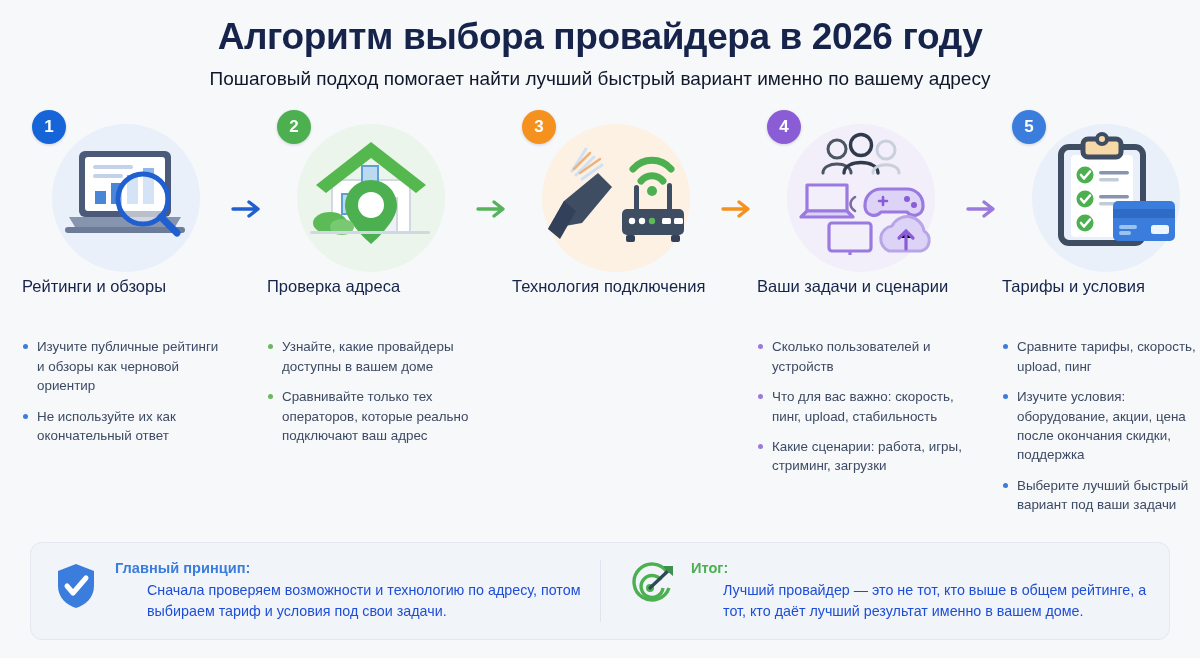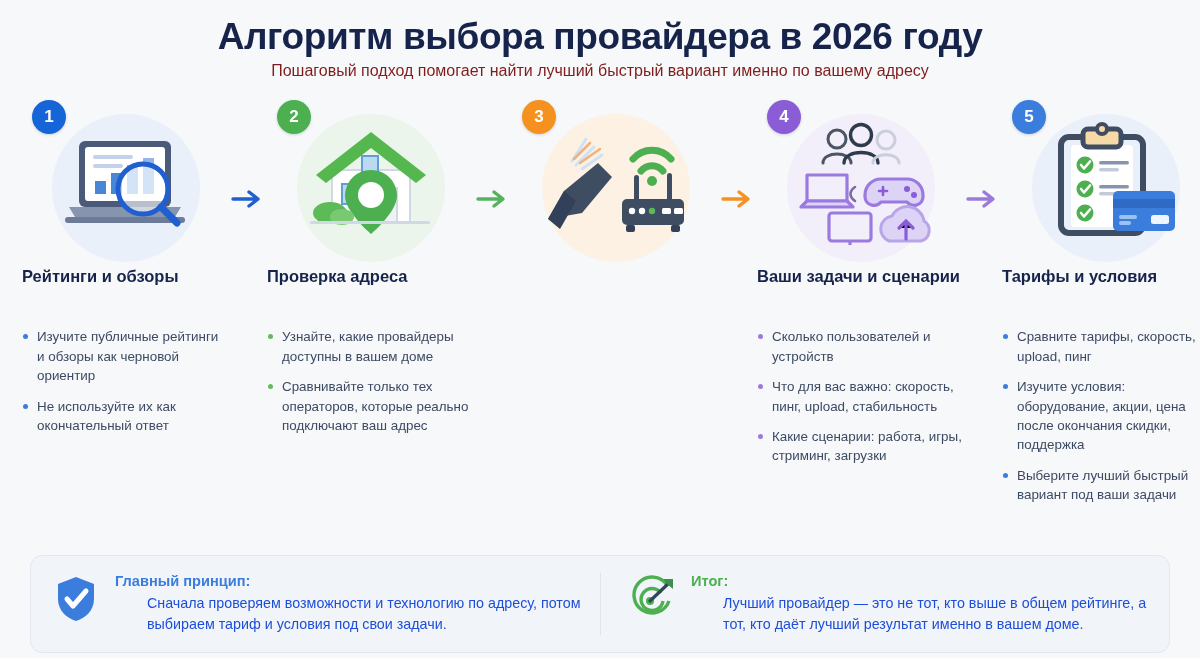--- a/index.html
+++ b/index.html
@@ -16,23 +16,23 @@
   
   .header { text-align: center; padding-top: 16px; }
   .title {
     font-size: 37px;
     font-weight: bold;
     color: #16234a;
     letter-spacing: -0.4px;
     line-height: 1.12;
   }
   .subtitle {
-    margin-top: 5px;
-    font-size: 16px;
-    color: #7f1d1d;
+    margin-top: 11px;
+    font-size: 19px;
+    color: #0f172a;
     font-weight: normal;
   }
 
   
   .steps {
     margin-top: 20px;
     display: flex;
     align-items: flex-start;
     justify-content: space-between;
     gap: 0;
@@ -73,21 +73,21 @@
     flex: 0 0 auto;
     width: 38px;
     margin-top: 88px;
     display: flex;
     align-items: center;
     justify-content: center;
   }
 
   .step-title {
     font-size: 16.5px;
-    font-weight: bold;
+    font-weight: normal;
     color: #16234a;
     margin-top: 2px;
     margin-bottom: 11px;
     line-height: 1.2;
   }
   ul.bullets { list-style: none; margin-top: 40px; }
   ul.bullets li {
     position: relative;
     padding-left: 15px;
     font-size: 13.4px;
@@ -100,21 +100,21 @@
     position: absolute;
     left: 1px; top: 7px;
     width: 5px; height: 5px;
     border-radius: 50%;
     background: var(--dot, #3b7ddd);
   }
 
   
   .footer {
     position: absolute;
-    left: 30px; right: 30px; bottom: 5px;
+    left: 30px; right: 30px; bottom: 18px;
     background: #f1f4f9;
     border: 1px solid #e3e8f0;
     border-radius: 12px;
     display: flex;
     align-items: stretch;
     padding: 17px 22px;
   }
   .foot-col { display: flex; gap: 16px; align-items: flex-start; flex: 1 1 50%; }
   .foot-col.right { padding-left: 28px; border-left: 1px solid #dfe5ee; }
   .foot-icon { flex: 0 0 auto; width: 46px; display:flex; align-items:center; justify-content:center; padding-top:2px;}
@@ -223,20 +223,21 @@
           <circle cx="114" cy="90" r="3.2" fill="#5cbb56"></circle>
           <rect x="124" y="87" width="9" height="6" rx="1.5" fill="#ffffff"></rect>
           <rect x="136" y="87" width="9" height="6" rx="1.5" fill="#ffffff"></rect>
           <g fill="none" stroke="#4caf50" stroke-width="7" stroke-linecap="round">
             <path d="M95 38 A25 25 0 0 1 133 38"></path>
             <path d="M103 50 A14 14 0 0 1 125 50"></path>
           </g>
           <circle cx="114" cy="60" r="5" fill="#4caf50"></circle>
         </svg>
       </div>
+      <div class="step-title">Технология подключения</div>
     </div>
 
     <div class="arrow">
       <svg width="34" height="22" viewBox="0 0 34 22">
           <path d="M2 11 H24 M18 4 L27 11 L18 18" stroke="#f5911e" stroke-width="3.4" fill="none" stroke-linecap="round" stroke-linejoin="round"></path>
         </svg>
     </div>
 
     <div class="step">
       <div class="icon-wrap">

